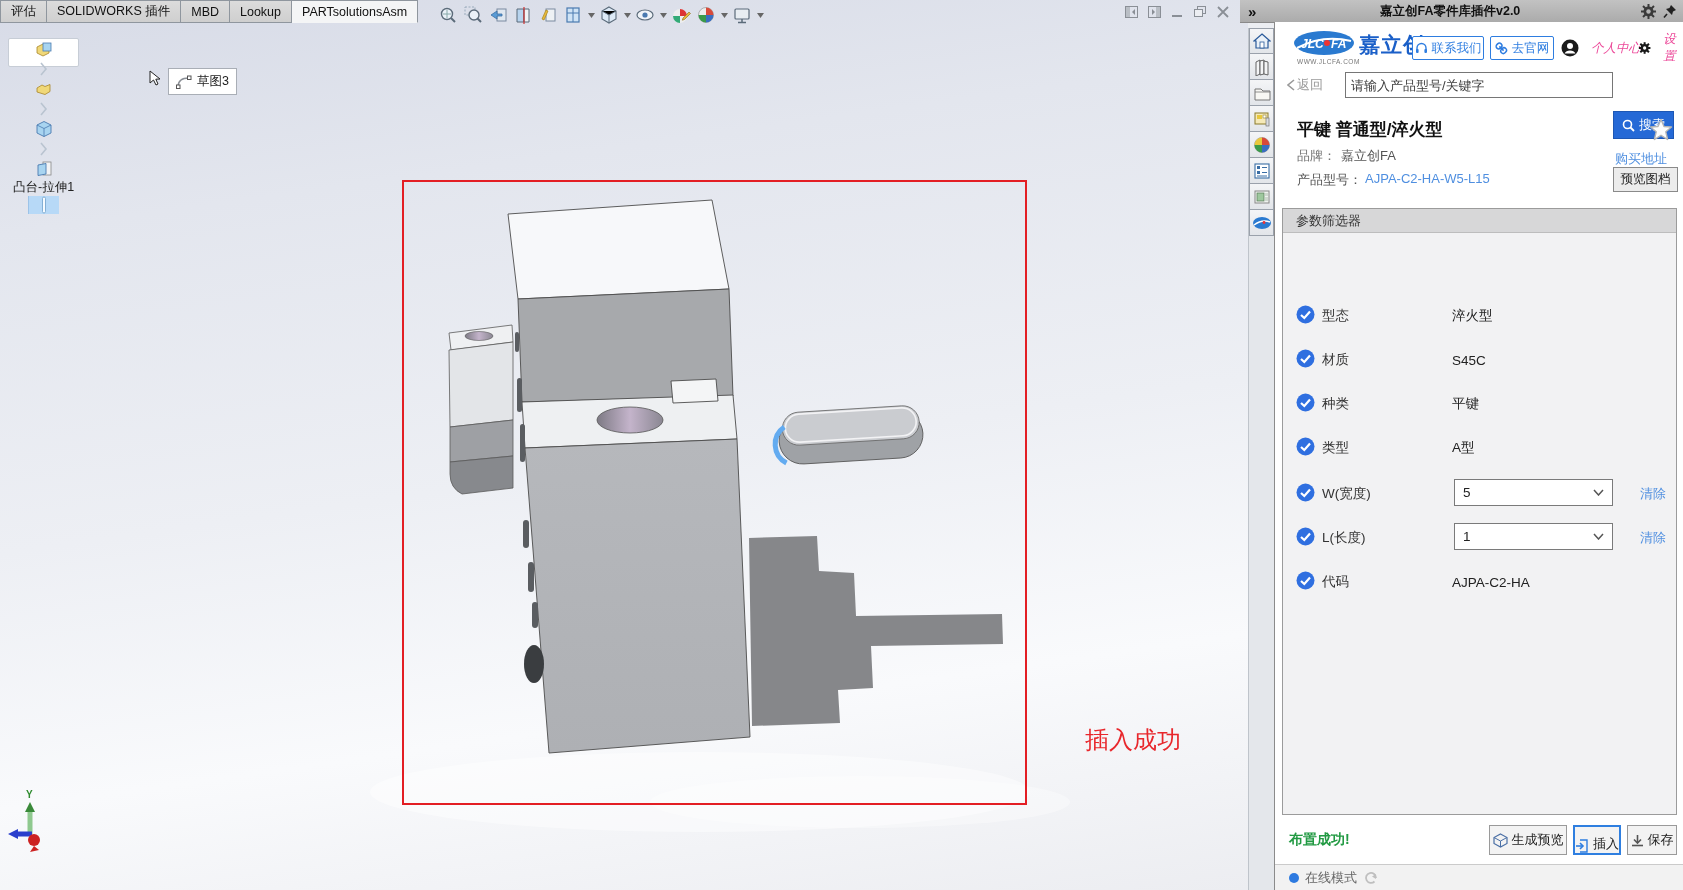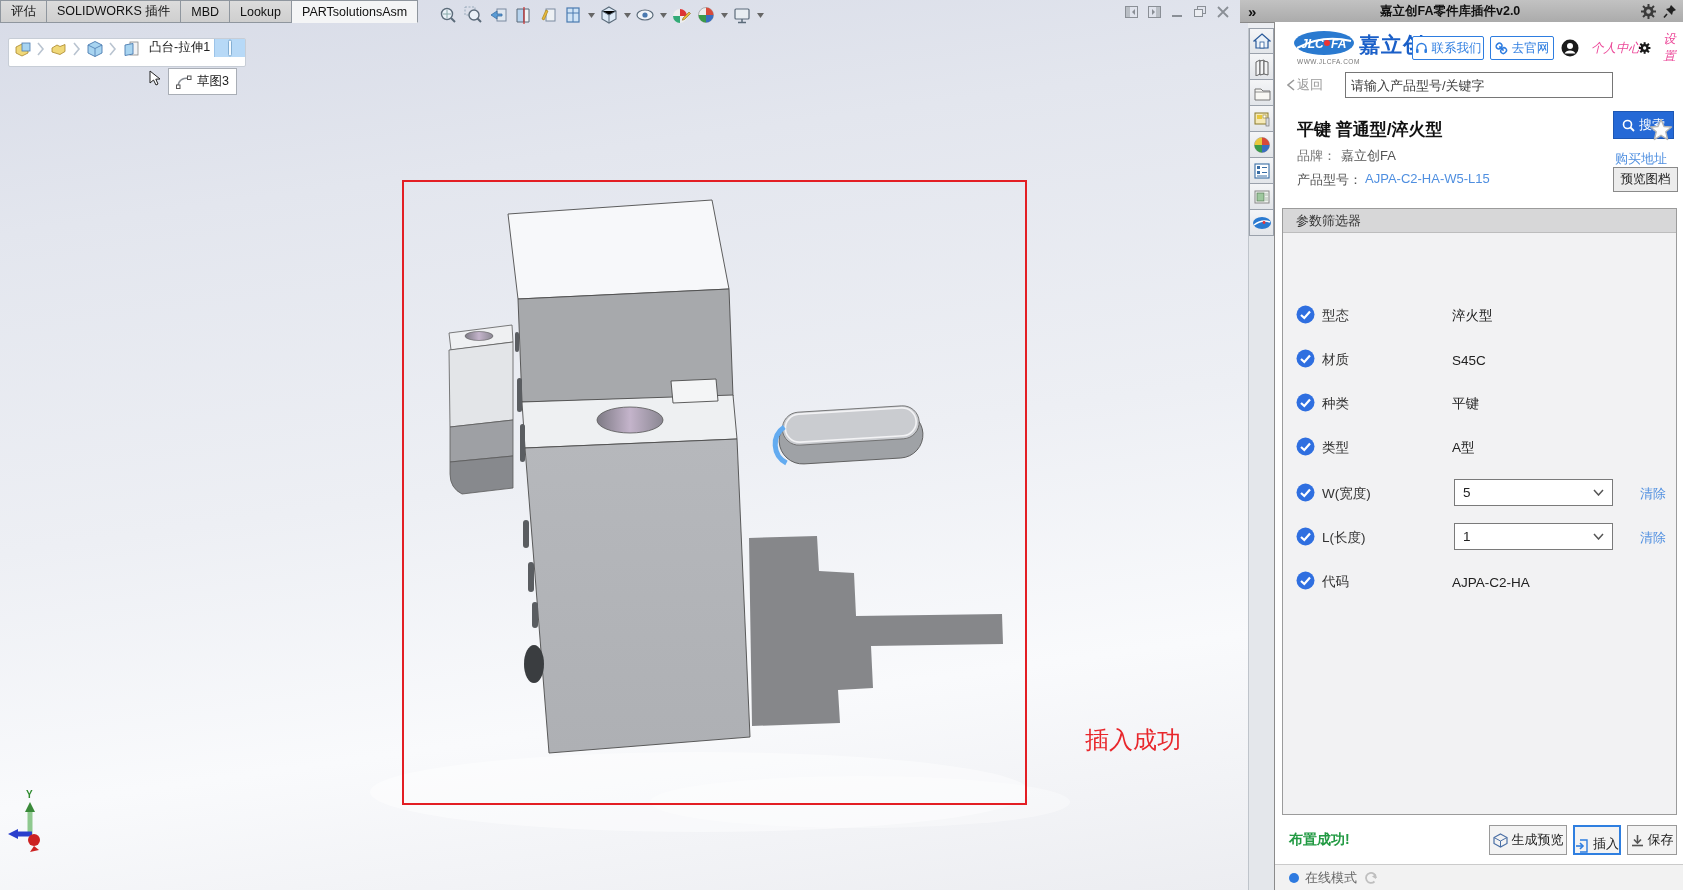--- a/index.html
+++ b/index.html
@@ -26,21 +26,21 @@
   .menu-tab:first-child{border-left-width:1px;}
   .menu-tab.active{background:#f4f5f6;border-bottom-color:#f4f5f6;}
   
   #hud{left:437px;top:3px;display:flex;align-items:center;gap:3px;height:24px;}
   .hud-ico{width:22px;height:22px;display:flex;align-items:center;justify-content:center;}
   .dd{width:8px;height:22px;display:flex;align-items:center;justify-content:center;}
   
   .winbtn{width:18px;height:16px;display:flex;align-items:center;justify-content:center;}
   
   #crumb{left:8px;top:38px;height:27px;background:#fff;border:1px solid #c7cdd6;
-    display:flex;align-items:flex-start;border-radius:2px;}
+    display:flex;align-items:center;border-radius:2px;flex-direction:column;}
   .crumb-seg{display:flex;align-items:center;padding:0 4px;}
   .crumb-sep{display:flex;align-items:center;}
   .crumb-label{font-size:12.5px;color:#222;padding:0 4px;white-space:nowrap;}
   .crumb-end{background:#b7d9f7;display:flex;align-items:center;justify-content:center;width:30px;border-left:1px solid #9cc3e8;}
   #sketch-callout{left:168px;top:68px;height:25px;background:#fff;border:1px solid #a9aeb6;
     display:flex;align-items:center;padding:0 7px;gap:5px;}
   #sketch-callout span{font-size:12.5px;color:#222;}
   
   #sel-rect{left:402px;top:180px;width:621px;height:621px;border:2px solid #e31e24;}
   #insert-msg{left:1085px;top:724px;font-size:24px;color:#e8272c;font-weight:500;white-space:nowrap;}

